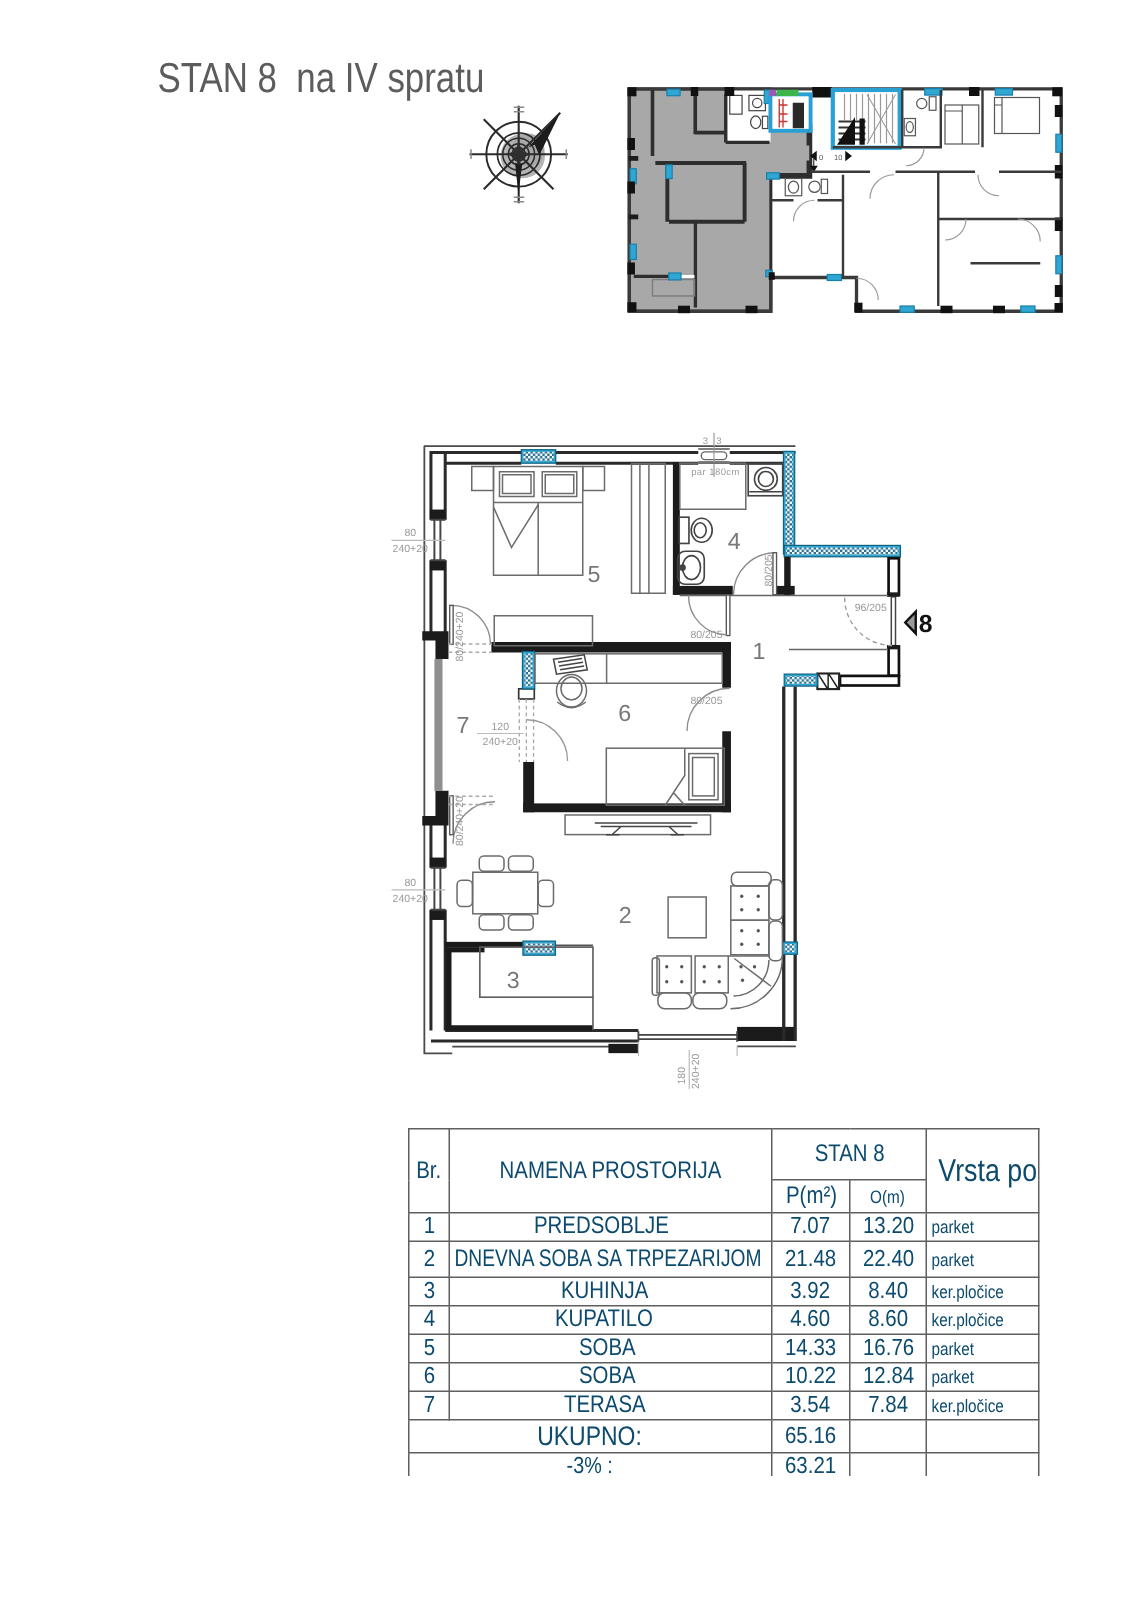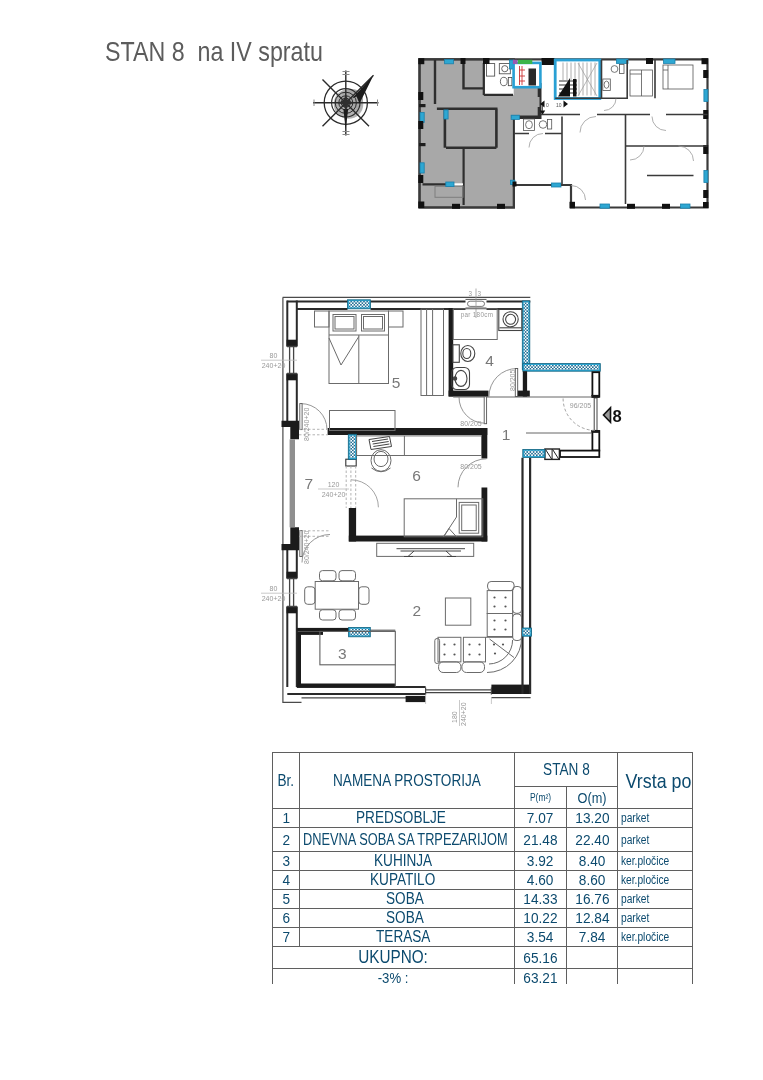--- a/index.html
+++ b/index.html
@@ -496,22 +496,22 @@
         <col style="width:75px">
       </colgroup>
     <tbody>
         <tr style="height:34px">
           <td rowspan="2" class="c"><span>Br.</span></td>
           <td rowspan="2" class="c"><span>NAMENA PROSTORIJA</span></td>
           <td colspan="2" class="c" style="font-size:16px"><span>STAN 8</span></td>
           <td rowspan="2" class="c" style="font-size:21px"><span>Vrsta poda</span></td>
         </tr>
     <tr style="height:22px">
-          <td class="c" style="font-size:10px"><span>P(m²)</span></td>
-          <td class="c" style="font-size:15px"><span>O(m)</span></td>
+          <td class="c" style="font-size:16px"><span>P(m²)</span></td>
+          <td class="c" style="font-size:12px"><span>O(m)</span></td>
         </tr>
     <tr style="height:19px">
           <td class="num"><span>1</span></td>
           <td class="l"><span>PREDSOBLJE</span></td>
           <td class="num"><span>7.07</span></td>
           <td class="num"><span>13.20</span></td>
           <td class="vr"><span>parket</span></td>
         </tr>
     <tr style="height:24px">
           <td class="num"><span>2</span></td>

